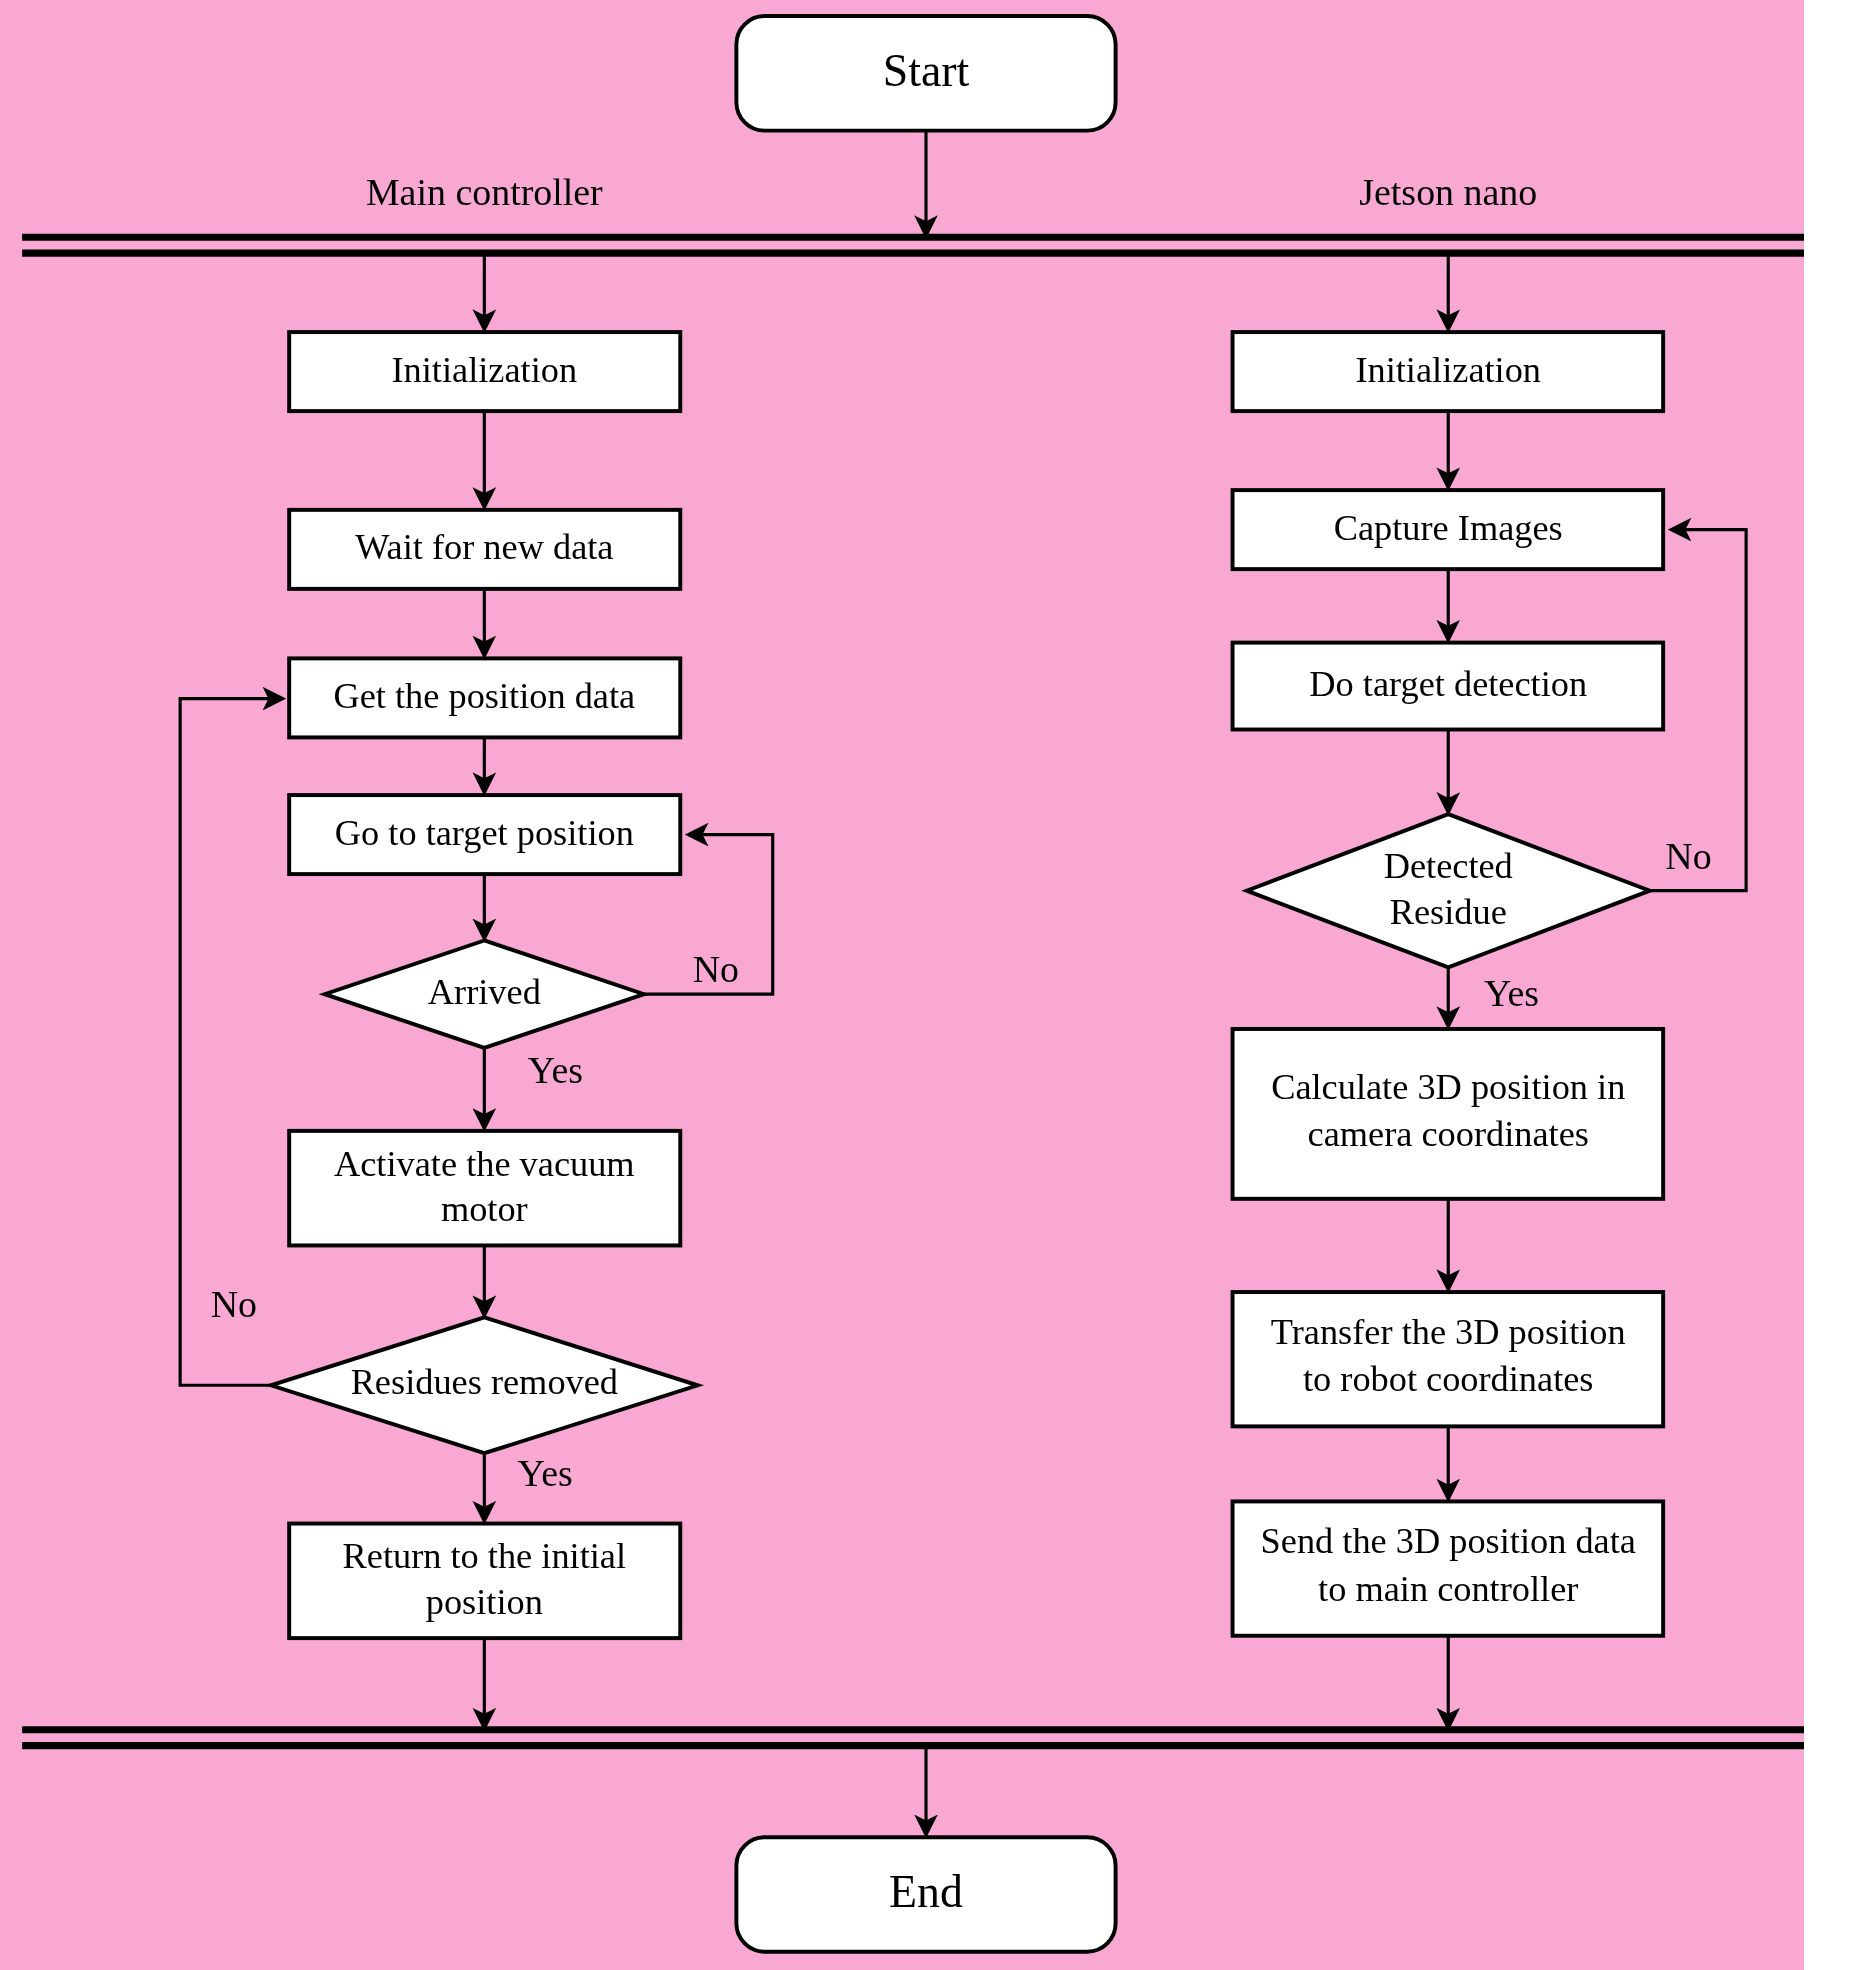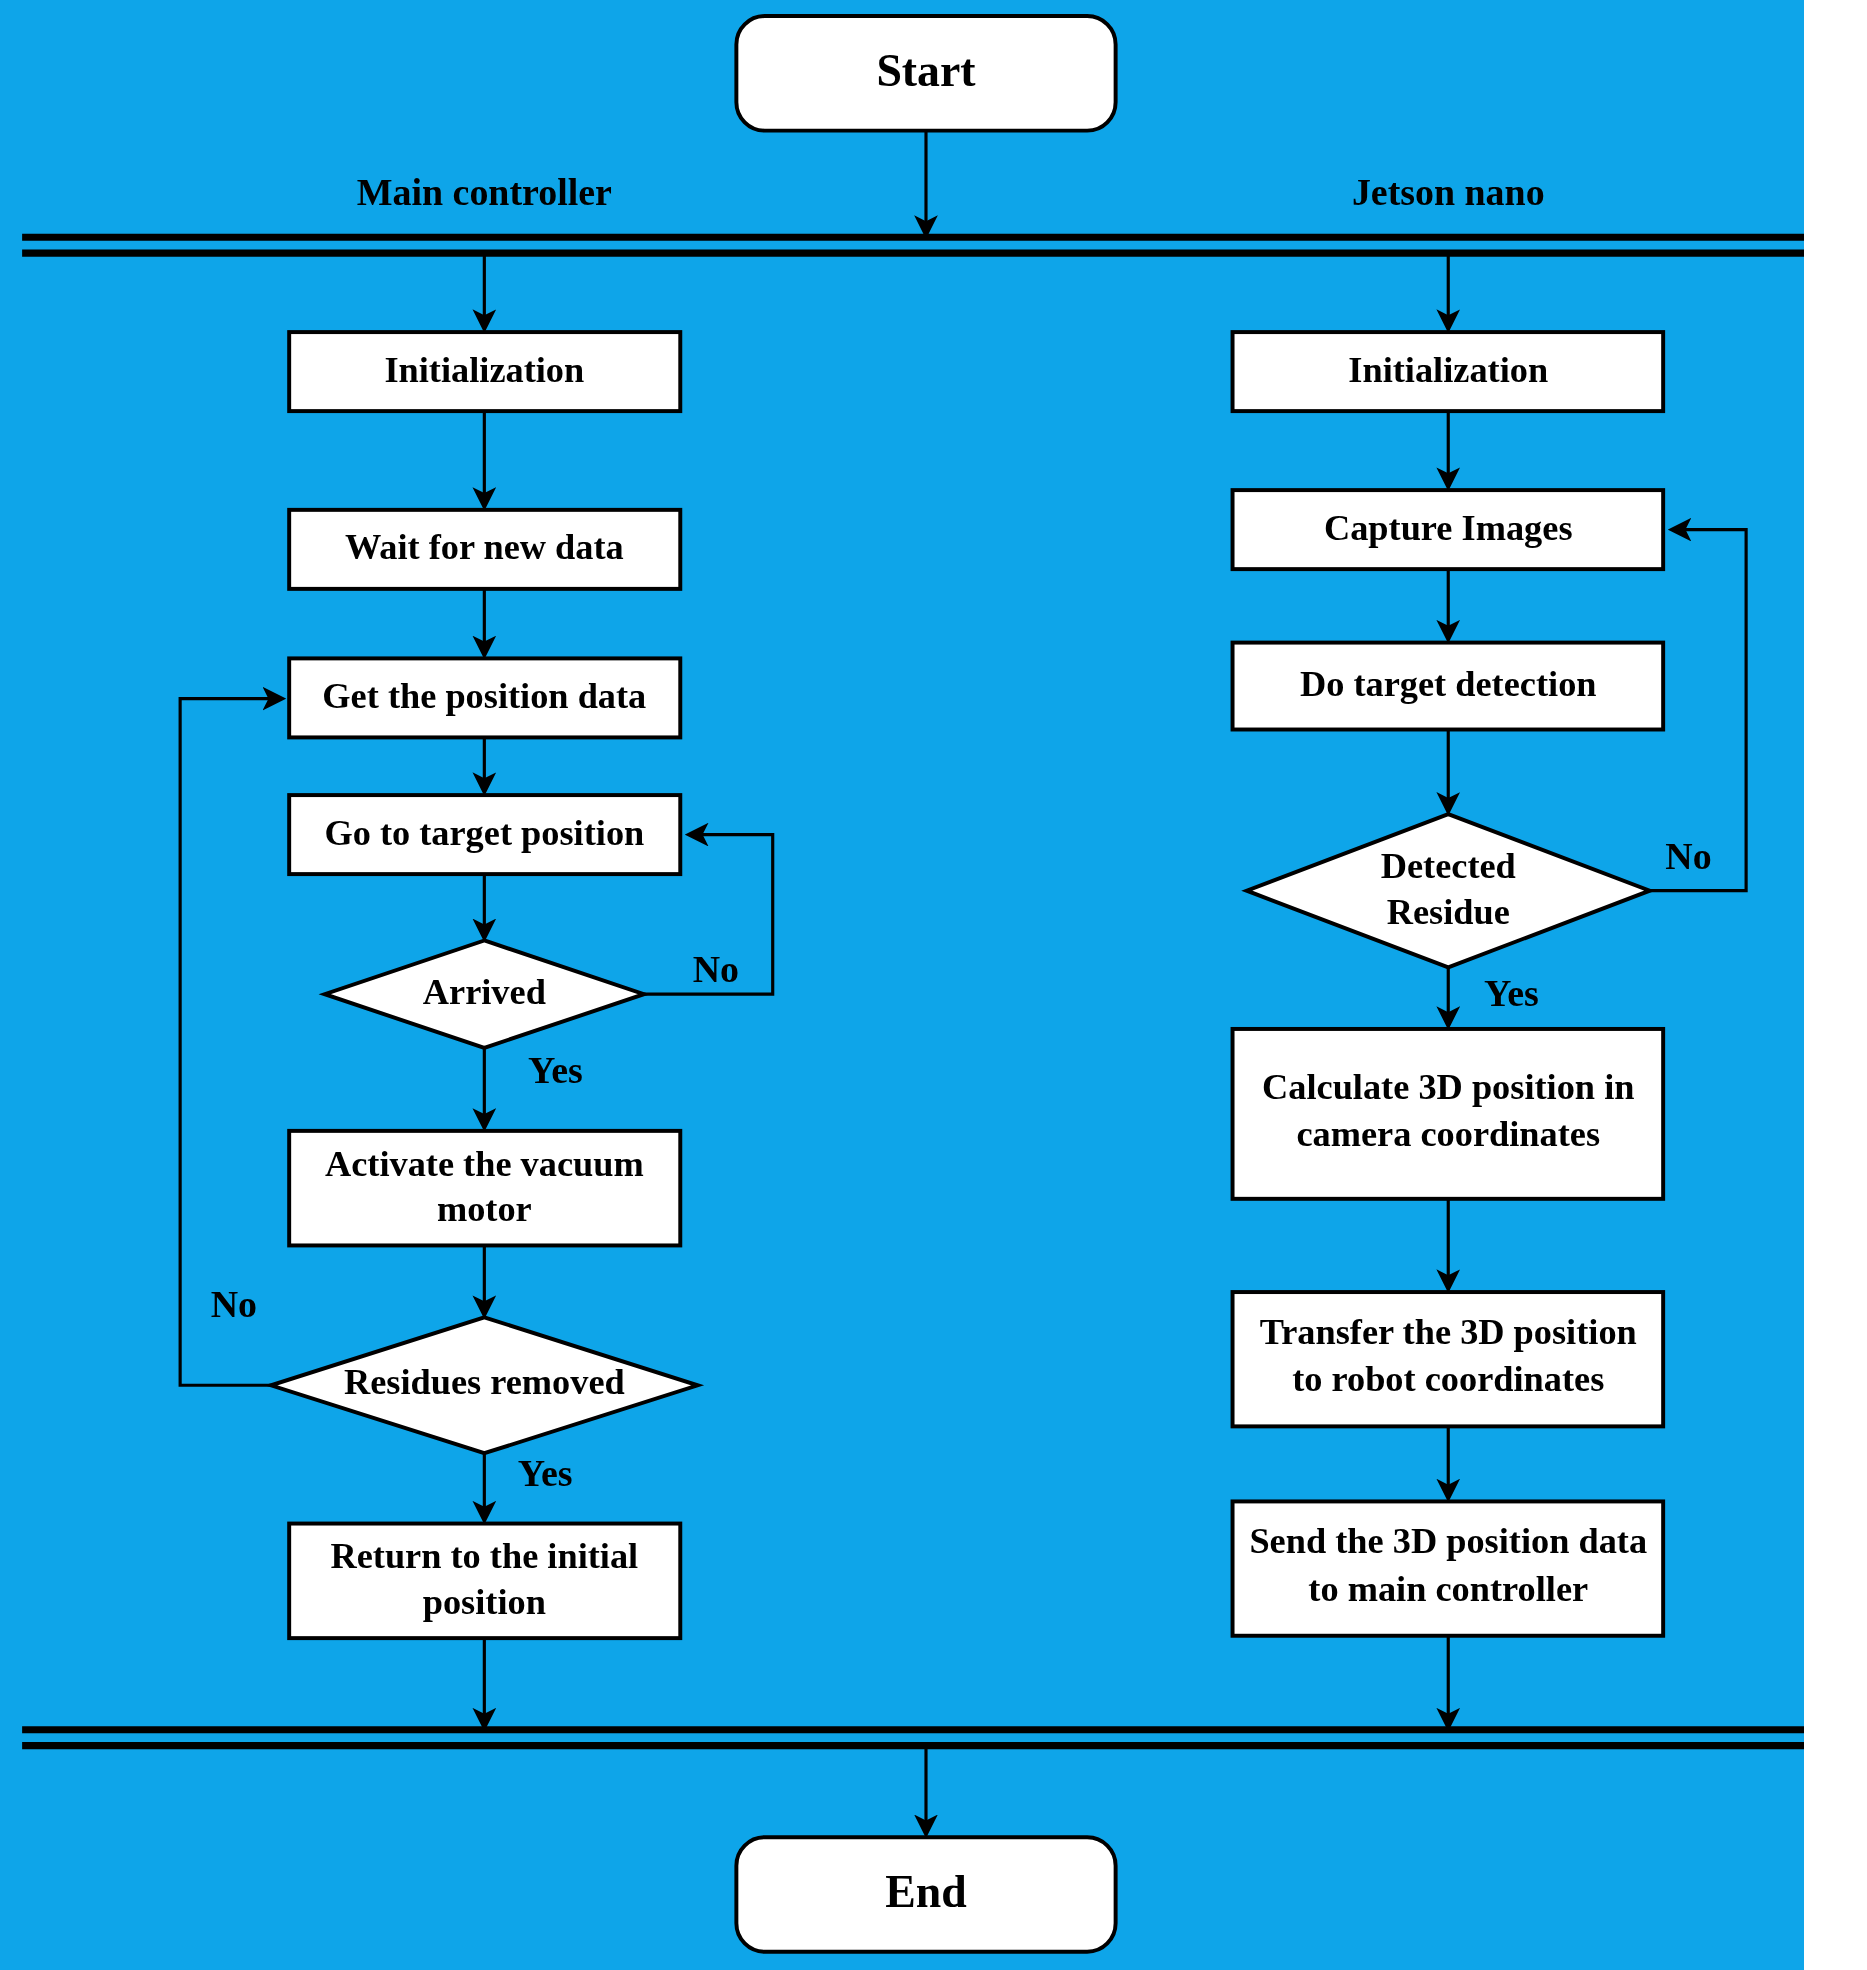--- a/index.html
+++ b/index.html
@@ -4,24 +4,23 @@
 <style>
   html, body {
     margin: 0;
     padding: 0;
     background: #ffffff;
   }
   #page {
     position: relative;
     width: 1804px;
     height: 1971px;
-    background: #0ea5e9;
+    background: #f9a8d4;
     font-family: "Liberation Serif", "DejaVu Serif", serif;
     overflow: hidden;
-    font-weight: bold;
   }
   svg.flow {
     position: absolute;
     inset: 0;
     width: 1867px;
     height: 1971px;
   }
   .shape-rect {
     fill: #ffffff;
     stroke: #000000;

